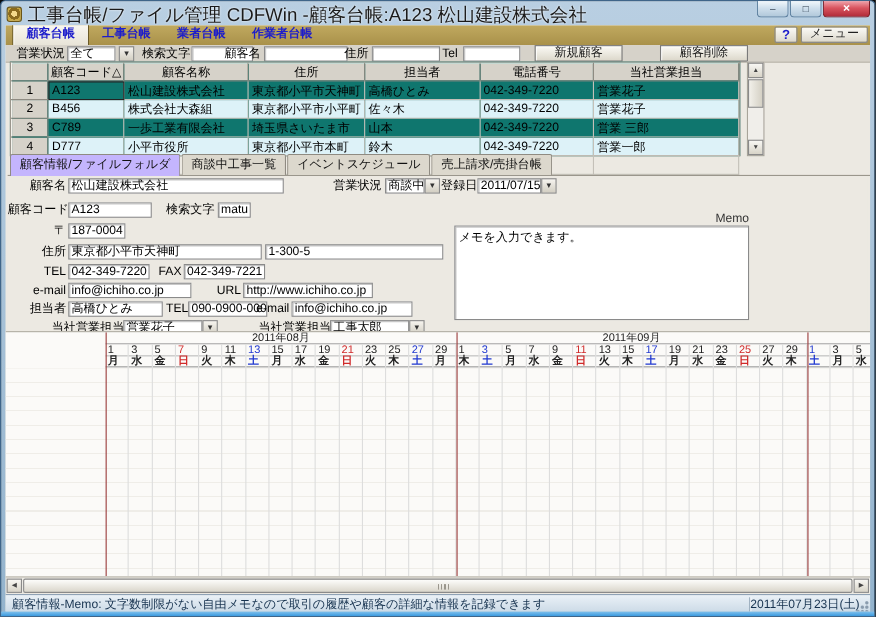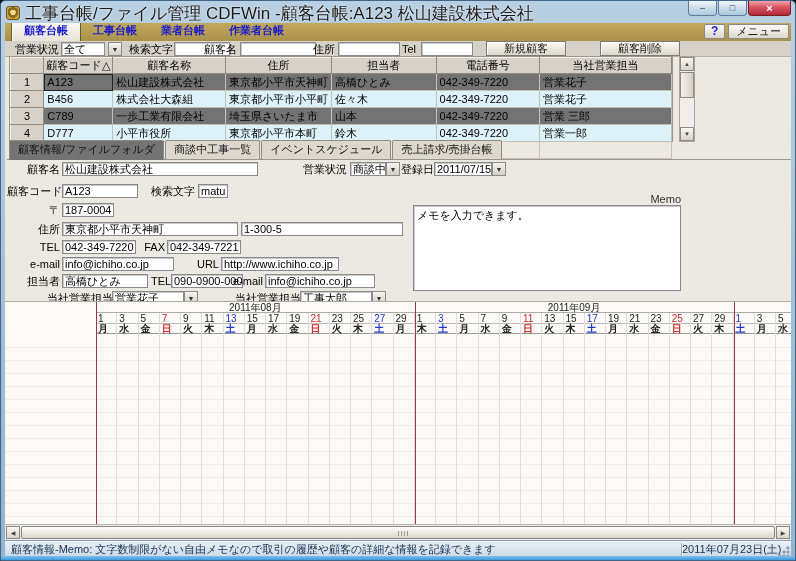--- a/index.html
+++ b/index.html
@@ -24,35 +24,35 @@
   .sbtn.q { color:#1d1dcb; font-weight:bold; font-size:12px; padding:0 6px; }
 
   
   .searchrow { position:absolute; left:0; top:18px; right:0; height:16px; background:#d6d2c9; border-bottom:1px solid #b8b4aa; }
   .lbl { position:absolute; color:#000; white-space:nowrap; line-height:14px; }
   .field { position:absolute; height:14px; background:#fff; border:1px solid #8a8a8a; box-shadow:inset 1px 1px 0 #c8c8c8; line-height:12px; padding:0 2px; font-size:11px; color:#000; overflow:hidden; white-space:nowrap; }
   .dropbtn { position:absolute; width:14px; height:14px; background:linear-gradient(#f6f4ef,#d2cec2); border:1px solid #8a8a8a; color:#333; font-size:7px; text-align:center; line-height:13px; }
   .pushbtn { position:absolute; height:15px; background:linear-gradient(#fbfaf5,#dcd8cb); border:1px solid #7a7a7a; box-shadow:inset 1px 1px 0 #fff; text-align:center; line-height:13px; color:#111; }
 
   
-  .tablewrap { position:absolute; left:4px; top:33px; width:664px; height:86px; background:#737373; border:1px solid #9a968c; }
+  .tablewrap { position:absolute; left:4px; top:33px; width:664px; height:86px; background:#0f766e; border:1px solid #9a968c; }
   .grid-table { border-collapse:collapse; table-layout:fixed; }
   .grid-table th { background:#d6d2c9; border:1px solid; border-color:#f4f2ec #8f8b82 #8f8b82 #f4f2ec; font-weight:normal; font-size:11px; height:14px; padding:0 2px; overflow:hidden; white-space:nowrap; }
   .grid-table td { border-right:1px solid #c4c0b8; border-bottom:1px solid #c4c0b8; height:17px; padding:0 3px; font-size:11px; overflow:hidden; white-space:nowrap; }
   .grid-table td.rownum { background:#d6d2c9; border:1px solid; border-color:#f4f2ec #8f8b82 #8f8b82 #f4f2ec; text-align:center; }
   .grid-table tr.stripe td:not(.rownum){ background:#ddf2f8; }
   .grid-table td.focuscell { outline:1px solid #222; outline-offset:-1px; }
   .vscroll { position:absolute; right:96px; top:33px; width:16px; height:86px; background:#f0eeea; border:1px solid #a8a49a; }
   .varrow { position:absolute; left:0; width:14px; height:14px; background:linear-gradient(#f8f7f3,#d8d4c8); border:1px solid #8a8a8a; font-size:6px; text-align:center; line-height:13px; color:#444; }
   .vthumb { position:absolute; left:0; top:15px; width:14px; height:26px; background:linear-gradient(90deg,#f2f0ea,#d4d0c4); border:1px solid #8a8a8a; }
 
   
   .dtabs { position:absolute; left:2px; top:121px; right:0; height:16px; display:flex; align-items:flex-end; gap:1px; padding-left:2px; border-bottom:1px solid #9a968c; }
   .dtab { padding:1px 8px 2px 8px; border:1px solid #8f8b82; border-bottom:none; border-radius:2px 2px 0 0; background:#dcd8cd; color:#111; }
-  .dtab.active { background:#737373; position:relative; top:1px; padding-bottom:3px; }
+  .dtab.active { background:#c4b5fd; position:relative; top:1px; padding-bottom:3px; }
 
   
   .formarea { position:absolute; left:2px; top:137px; right:2px; height:140px; background:#ece9e2; }
   .flabel { position:absolute; text-align:right; color:#000; line-height:14px; white-space:nowrap; }
   .memo-label { position:absolute; left:406px; top:33px; width:268px; text-align:right; color:#333; }
   .memo-box { position:absolute; left:406px; top:45px; width:268px; height:86px; background:#fff; border:1px solid #8a8a8a; box-shadow:inset 1px 1px 0 #c8c8c8; resize:none; font-family:inherit; font-size:11px; padding:2px 3px; color:#000; }
 
   
   .gantt { position:absolute; left:0; top:278px; right:0; height:223px; background:#fbfaf8; border-top:1px solid #b0aca2; overflow:hidden; }
   .month-label { position:absolute; top:0; height:11px; text-align:center; font-size:10px; color:#222; border-bottom:1px solid #aaa; line-height:11px; overflow:visible; white-space:nowrap; }

